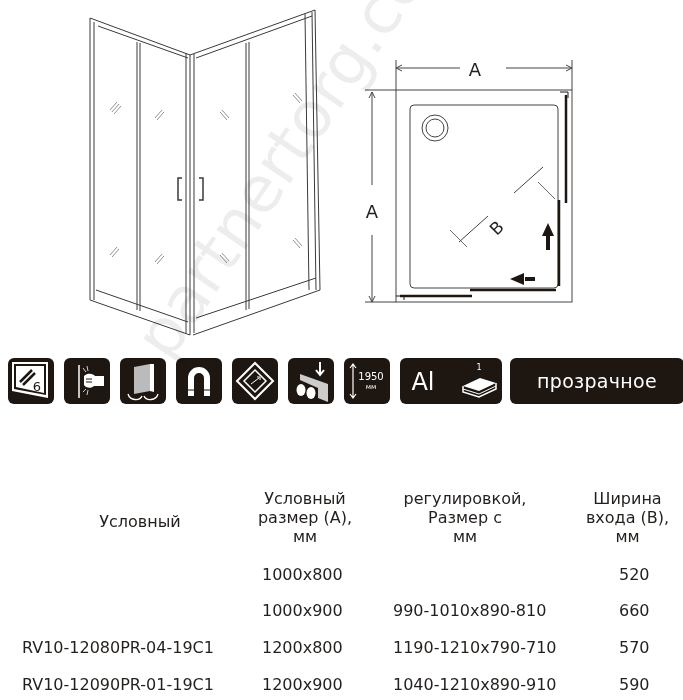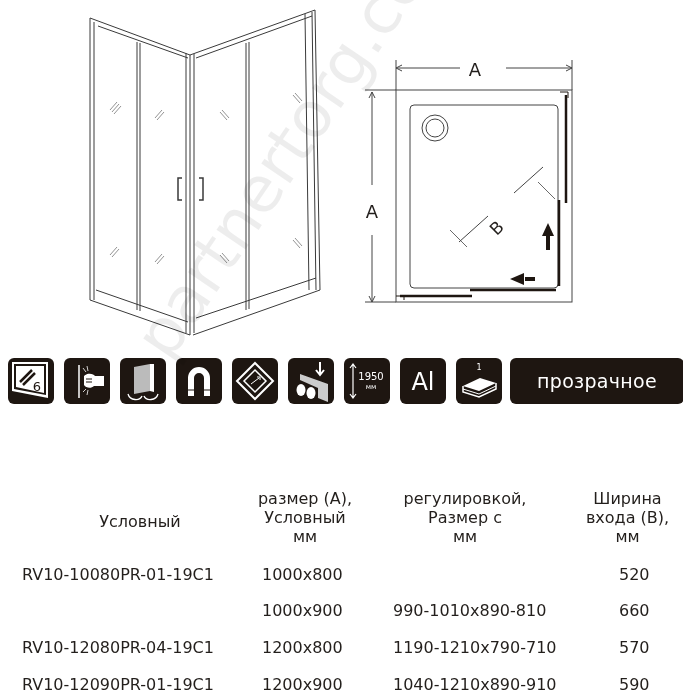--- a/index.html
+++ b/index.html
@@ -153,58 +153,57 @@
     <ellipse cx="23" cy="35" rx="4.5" ry="6" fill="#fff"></ellipse>
   </svg>
 </div>
 <div class="icon-box" style="left:344px;">
   <svg viewBox="0 0 46 46">
     <path d="M9 6 L9 40 M6 10 L9 6 L12 10 M6 36 L9 40 L12 36" stroke="#fff" stroke-width="1.2" fill="none"></path>
     <text x="27" y="22" font-size="10" fill="#fff" class="svgtxt" text-anchor="middle">1950</text>
     <text x="27" y="31" font-size="7" fill="#fff" class="svgtxt" text-anchor="middle">мм</text>
   </svg>
 </div>
-<div class="icon-box" style="left:400px;">
+<div class="icon-box" style="left:400px;padding-left:48px;">
   <svg viewBox="0 0 46 46">
     <text x="23" y="32" font-size="24" fill="#fff" class="svgtxt" text-anchor="middle">Al</text>
   </svg>
 </div>
 <div class="icon-box" style="left:456px;">
   <svg viewBox="0 0 46 46">
     <text x="23" y="12" font-size="8" fill="#fff" class="svgtxt" text-anchor="middle">1</text>
     <path d="M7 28 L24 20 L40 25 L23 33 Z" fill="#fff"></path>
     <path d="M7 28 L7 34 L23 39 L40 31 L40 25" fill="none" stroke="#fff" stroke-width="1.5"></path>
     <path d="M7 31 L23 36 L40 28" fill="none" stroke="#fff" stroke-width="1"></path>
   </svg>
 </div>
 <div class="pill">прозрачное</div>
 
 <div class="watermark">partnertorg.com</div>
 
 <div class="hdr" style="left:90px;top:512px;width:100px;">
   <div>Условный</div>
 </div>
 <div class="hdr" style="left:240px;top:489px;width:130px;">
+  <div>Условный</div>
   <div>размер (A),</div>
-  <div>Условный</div>
   <div>мм</div>
 </div>
 <div class="hdr" style="left:390px;top:489px;width:150px;">
   <div>регулировкой,</div>
   <div>Размер с</div>
   <div>мм</div>
 </div>
 <div class="hdr" style="left:580px;top:489px;width:95px;">
   <div>Ширина</div>
   <div>входа (B),</div>
   <div>мм</div>
 </div>
 
 <div class="row" style="top:565px;">
-  <span class="cell c0">RV10-10080PR-01-19C1</span>
   <span class="cell c1">1000x800</span>
   <span class="cell c3">520</span>
 </div>
 <div class="row" style="top:601px;">
   <span class="cell c1">1000x900</span>
   <span class="cell c2">990-1010x890-810</span>
   <span class="cell c3">660</span>
 </div>
 <div class="row" style="top:638px;">
   <span class="cell c0">RV10-12080PR-04-19C1</span>

